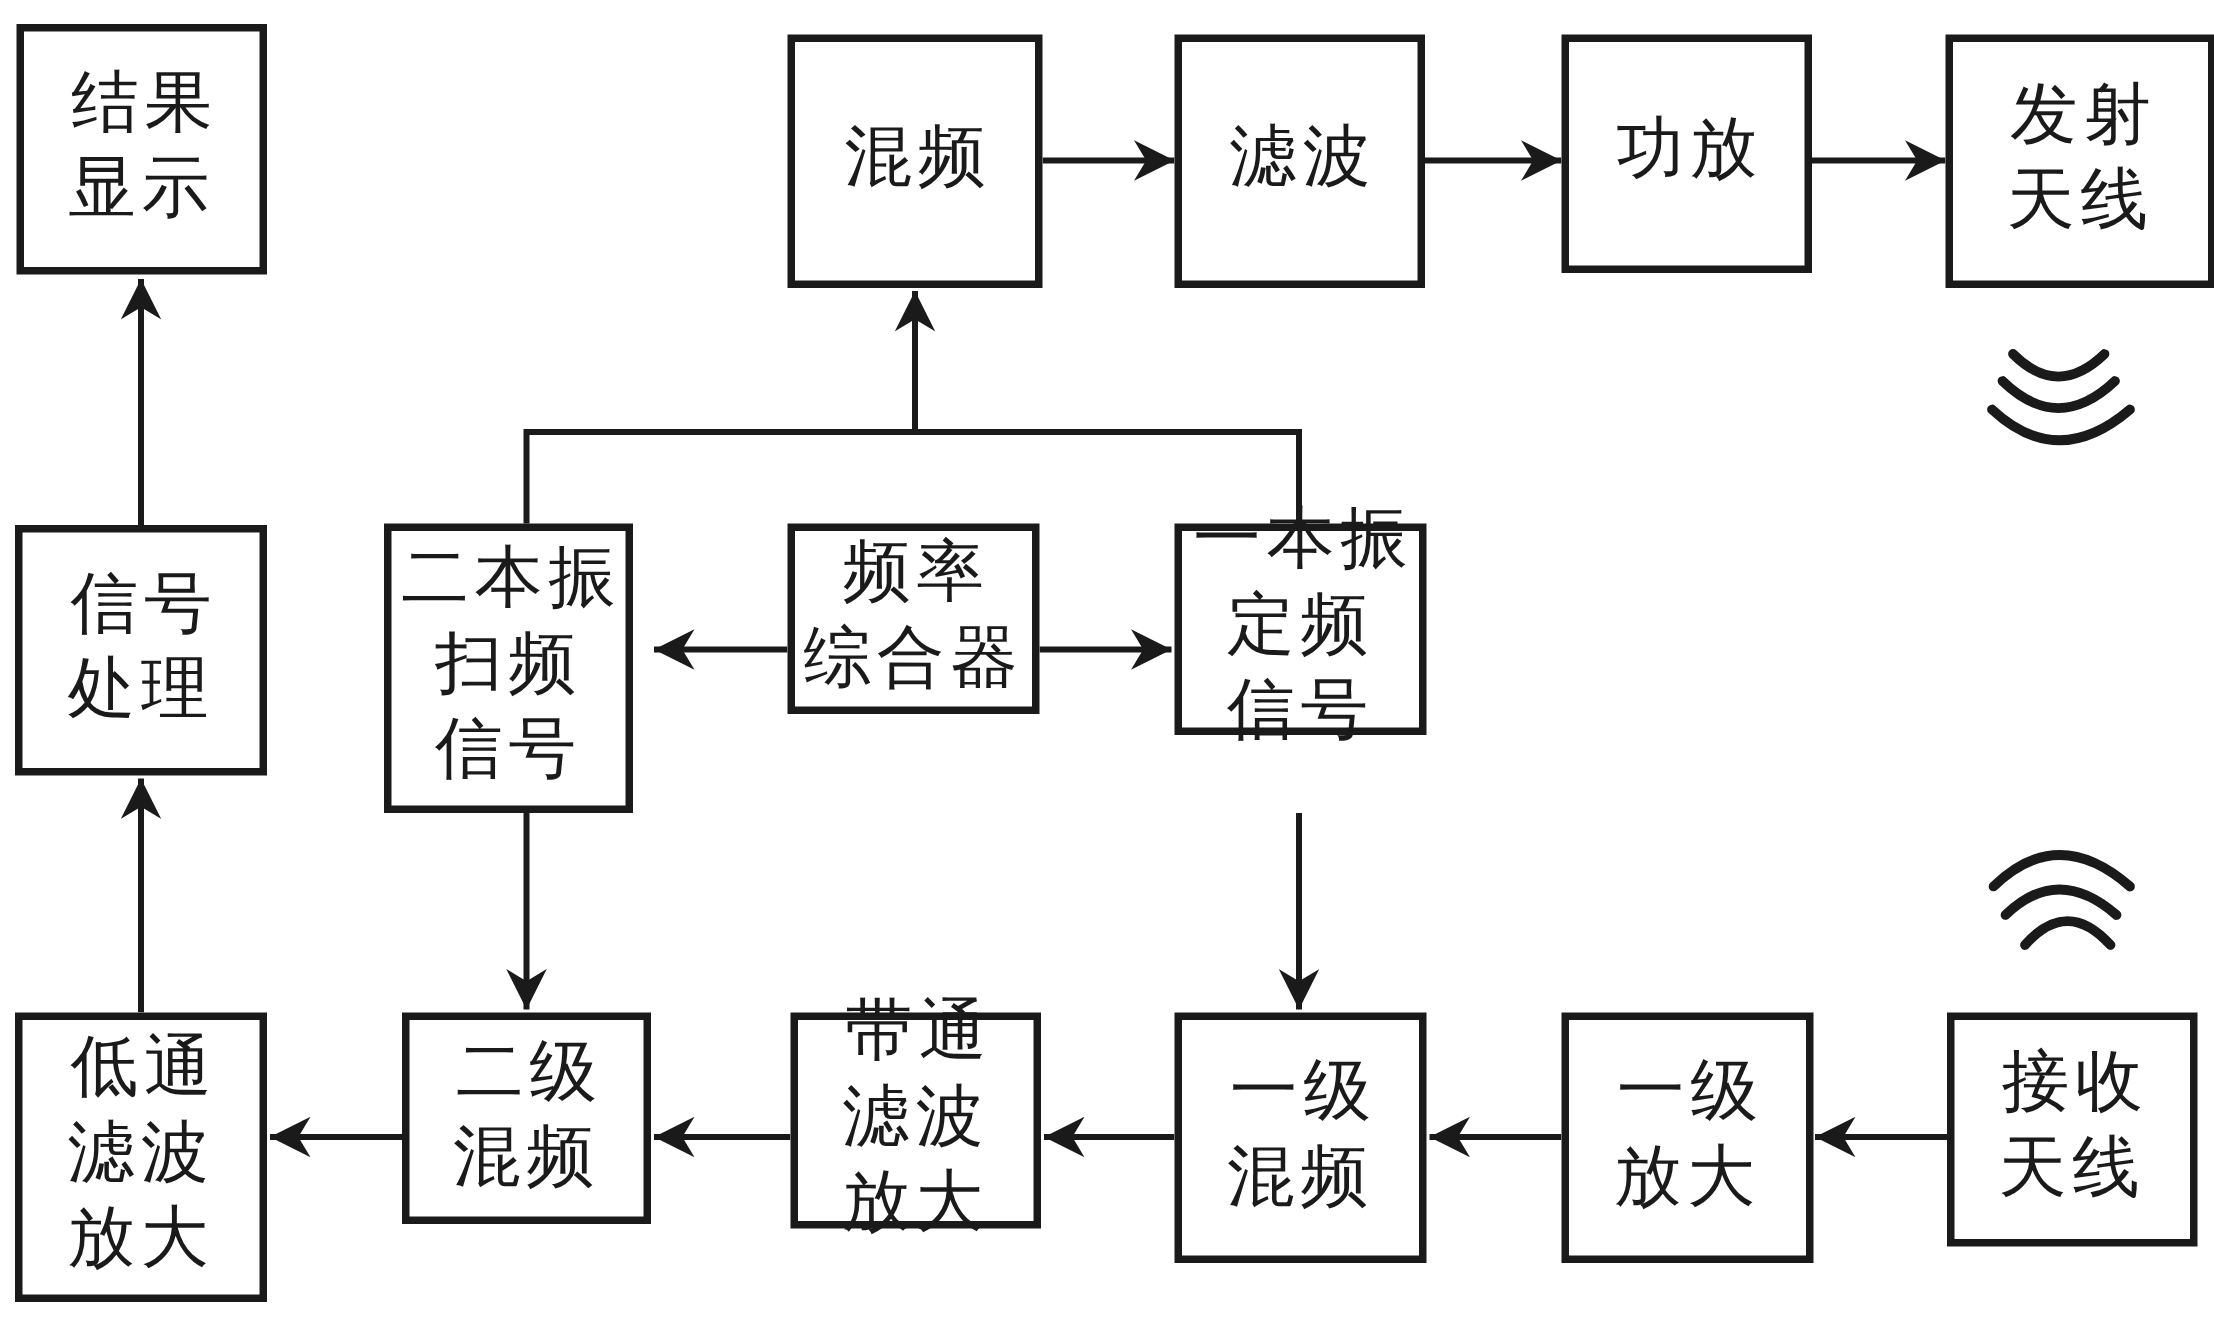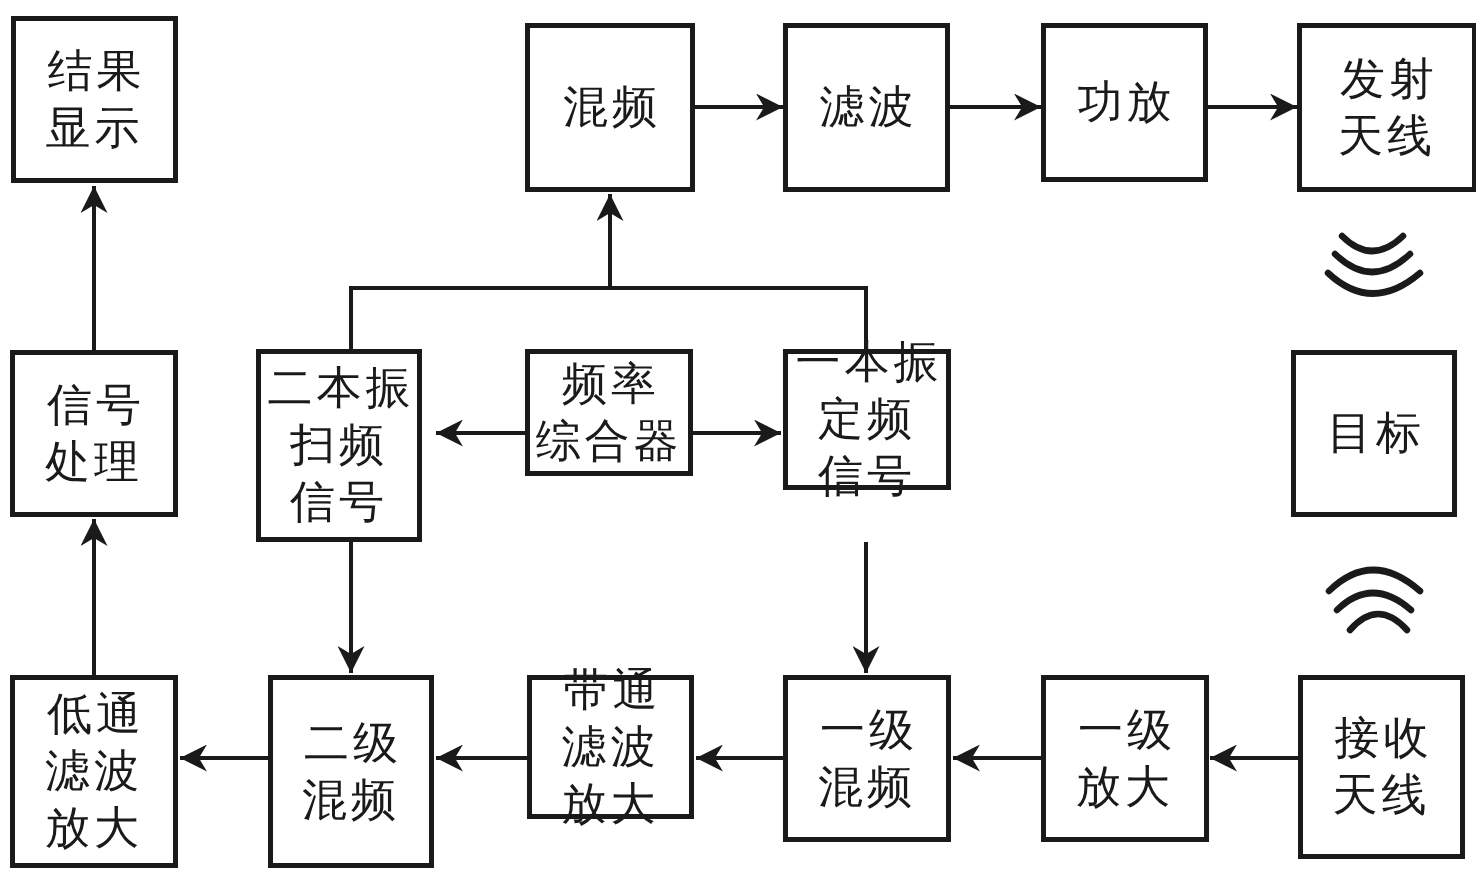--- a/index.html
+++ b/index.html
@@ -1,21 +1,21 @@
 <!DOCTYPE html>
 <html><head>
 <meta charset="utf-8">
 <style>
   html, body { margin: 0; padding: 0; background: #ffffff; }
   #stage {
     position: relative;
     width: 1476px;
     height: 886px;
     background: #ffffff;
-    font-family: Liberation Serif, serif;
+    font-family: Liberation Mono, monospace;
     overflow: hidden;
   }
   #wires {
     position: absolute;
     left: 0; top: 0;
     width: 1476px; height: 886px;
   }
   .node {
     position: absolute;
     box-sizing: border-box;
@@ -113,44 +113,41 @@
   </div>
   <div class="node" style="left:525px;top:349px;width:168px;height:127px">
     <span class="lbl">频率
 综合器</span>
   </div>
   <div class="node" style="left:783px;top:349px;width:168px;height:141px">
     <span class="lbl">一本振
 定频
 信号</span>
   </div>
-  <div class="node" style="left:1291px;top:350px;width:166px;height:167px">
-    <span class="lbl">目标</span>
-  </div>
 
   <div class="node" style="left:10px;top:675px;width:168px;height:193px">
     <span class="lbl">低通
 滤波
 放大</span>
   </div>
-  <div class="node" style="left:268px;top:675px;width:166px;height:193px">
+  <div class="node" style="left:268px;top:675px;width:166px;height:141px">
     <span class="lbl">二级
 混频</span>
   </div>
   <div class="node" style="left:527px;top:675px;width:167px;height:144px">
     <span class="lbl">带通
 滤波
 放大</span>
   </div>
   <div class="node" style="left:783px;top:675px;width:168px;height:167px">
     <span class="lbl">一级
 混频</span>
   </div>
   <div class="node" style="left:1041px;top:675px;width:168px;height:167px">
     <span class="lbl">一级
 放大</span>
   </div>
-  <div class="node" style="left:1298px;top:675px;width:167px;height:184px">
+  <div class="node" style="left:1298px;top:675px;width:167px;height:156px">
     <span class="lbl">接收
 天线</span>
   </div>
 
 </div>
 
 </body></html>

